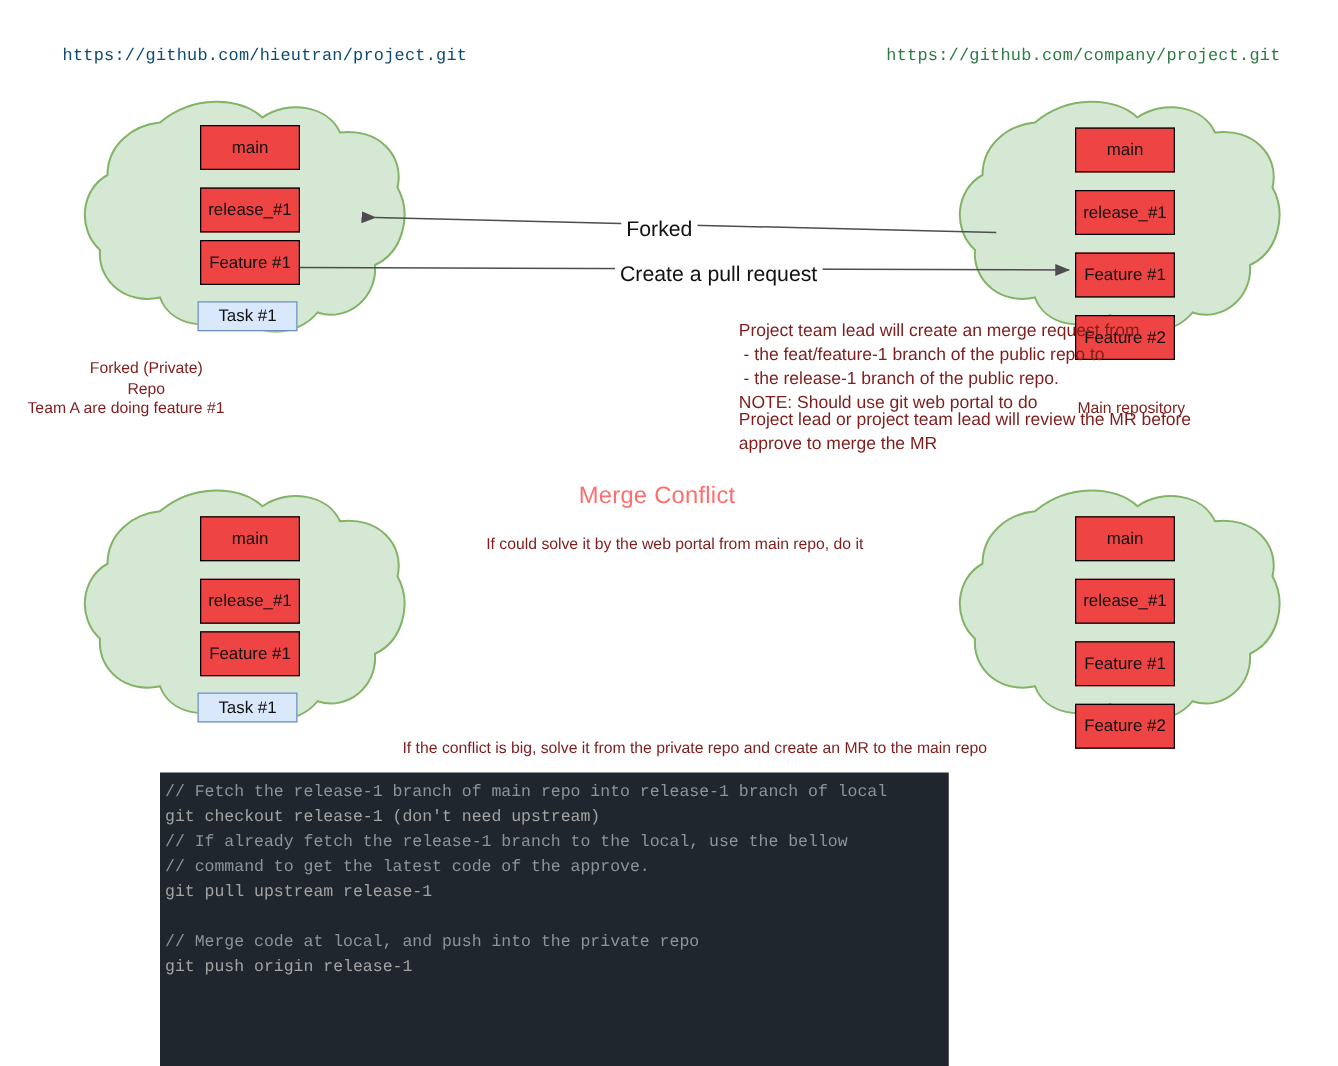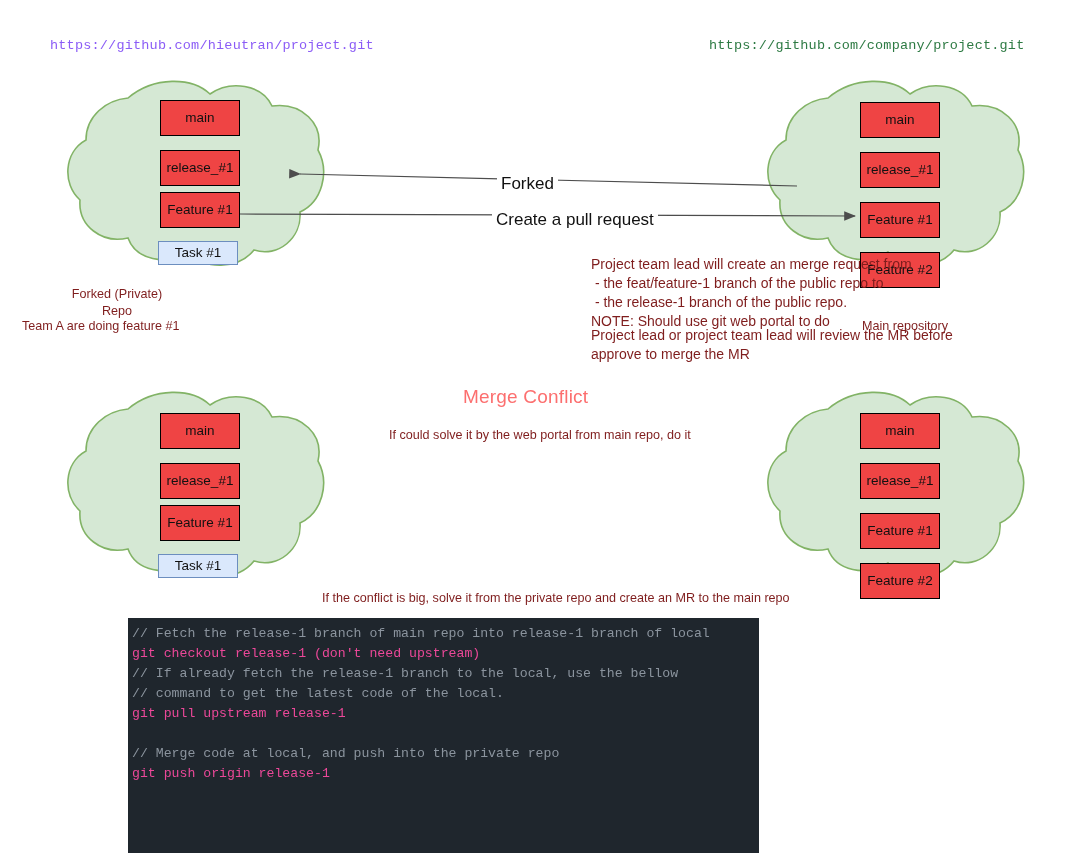--- a/index.html
+++ b/index.html
@@ -17,21 +17,21 @@
   }
   .abs { position: absolute; }
 
   
   .url {
     font-family: "Liberation Mono", monospace;
     font-size: 13.5px;
     letter-spacing: 0.2px;
     white-space: nowrap;
   }
-  .url-left  { color: #8b5cf6; left: 50px;  top: 38px; }
+  .url-left  { color: #0c4a6e; left: 50px;  top: 38px; }
   .url-right { color: #2d7a43; left: 709px; top: 38px; }
 
   
   .cloud-svg { display: block; overflow: visible; }
 
   
   .node {
     position: absolute;
     display: flex;
     align-items: center;
@@ -95,21 +95,21 @@
     height: 236px;
     background: #1f262d;
     padding: 6px 0 6px 4px;
     overflow: hidden;
   }
   #code-block .line {
     font-family: "Liberation Mono", monospace;
     font-size: 13.2px;
     line-height: 20px;
     white-space: pre;
-    color: #ec4899;
+    color: #a3a3a3;
   }
   #code-block .line.comment { color: #8b949e; }
   #code-block .line.blank { color: transparent; }
 
   svg.conn { position: absolute; overflow: visible; pointer-events: none; }
 </style>
 </head>
 <body>
 
 <div id="page">
@@ -203,20 +203,20 @@
 
   <div class="node" style="left:860px; top:413px;">main</div>
   <div class="node" style="left:860px; top:463px;">release_#1</div>
   <div class="node" style="left:860px; top:513px;">Feature #1</div>
   <div class="node" style="left:860px; top:563px;">Feature #2</div>
 
   <div id="code-block" style="background: rgb(31, 38, 45);">
       <div class="line comment">// Fetch the release-1 branch of main repo into release-1 branch of local</div>
       <div class="line ">git checkout release-1 (don't need upstream)</div>
       <div class="line comment">// If already fetch the release-1 branch to the local, use the bellow</div>
-      <div class="line comment">// command to get the latest code of the local.</div>
+      <div class="line comment">// command to get the latest code of the approve.</div>
       <div class="line ">git pull upstream release-1</div>
       <div class="line blank"> </div>
       <div class="line comment">// Merge code at local, and push into the private repo</div>
       <div class="line ">git push origin release-1</div>
     </div>
 
 </div>
 
 </body></html>

